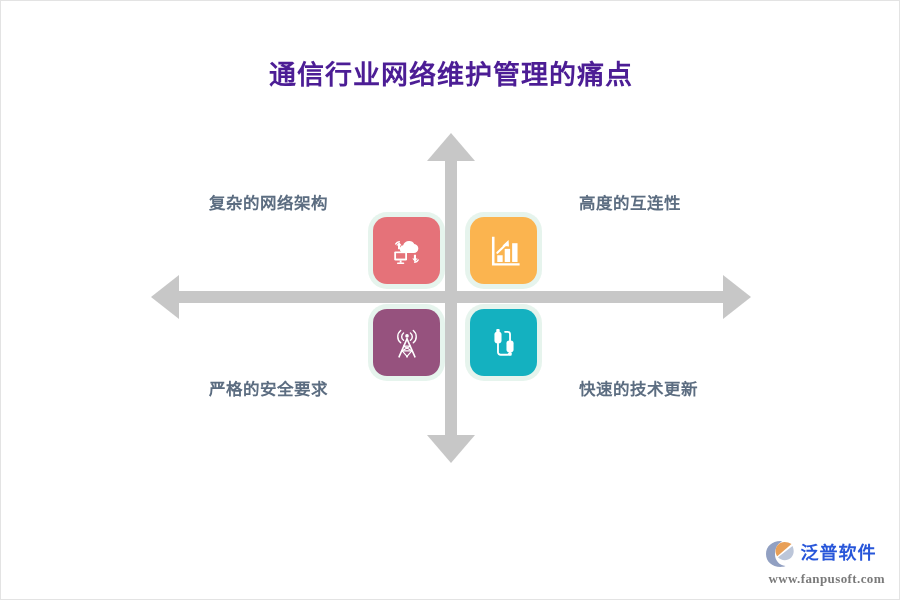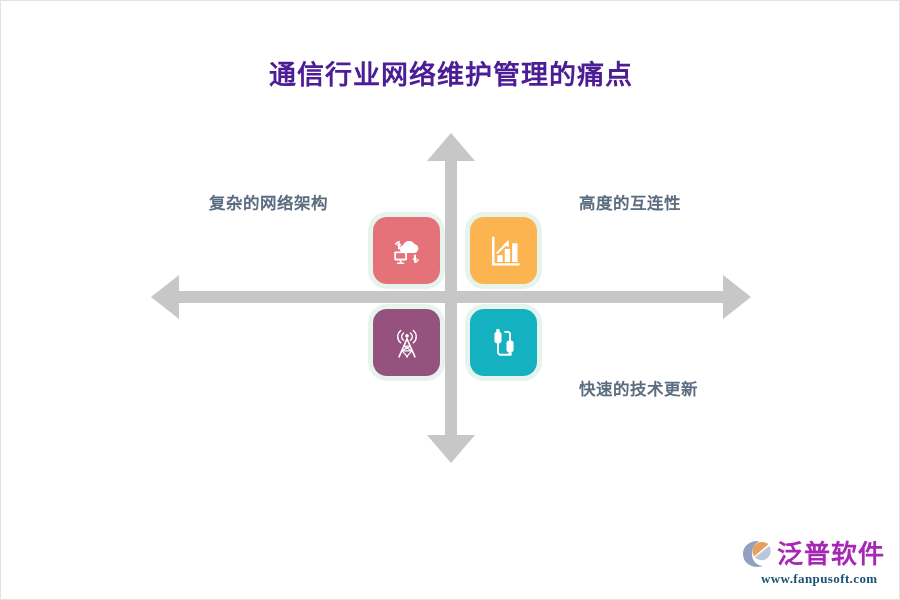--- a/index.html
+++ b/index.html
@@ -95,32 +95,33 @@
     align-items: flex-start;
     opacity: 0.95;
   }
   .wm-row {
     display: flex;
     align-items: center;
     gap: 4px;
   }
   .wm-mark { width: 32px; height: 30px; display: block; }
   .wm-text {
-    font-size: 26px;
-    font-weight: bold;
-    color: #a21caf;
+    font-size: 18px;
+    font-weight: bold;
+    color: #1d4ed8;
     letter-spacing: 1px;
     line-height: 1;
+    font-family: Liberation Mono, monospace;
   }
   .wm-url {
     margin-top: 2px;
-    margin-left: 20px;
+    margin-left: 4px;
     font-size: 13px;
     font-weight: bold;
-    color: #0c4a6e;
+    color: #737373;
     letter-spacing: 0.4px;
     font-family: "Liberation Serif", "DejaVu Serif", serif;
   }
 </style>
 </head>
 <body>
 
 <div class="canvas">
 
   <div class="page-title">通信行业网络维护管理的痛点</div>
@@ -216,20 +217,21 @@
           <rect x="27.5" y="20.5" width="10" height="16.5" rx="4" fill="#ffffff"></rect>
           <rect x="30.1" y="37" width="4.8" height="5" rx="1.4" fill="#ffffff"></rect>
 
           <path d="M32.5 20.5V11.6a3.4 3.4 0 0 0-3.4-3.4h-3.6" stroke="#ffffff" stroke-width="2.6" fill="none" stroke-linecap="round"></path>
         </svg>
       </span>
     </div>
 
     <div class="q-label lbl-tl">复杂的网络架构</div>
     <div class="q-label lbl-tr">高度的互连性</div>
+    <div class="q-label lbl-bl">严格的安全要求</div>
     <div class="q-label lbl-br">快速的技术更新</div>
   </div>
 
   <div class="watermark">
     <div class="wm-row">
       <span>
         <svg class="wm-mark" viewBox="0 0 64 60" fill="none">
           <path d="M33 4C16 4 4 15 4 30s12 26 29 26c4 0 7-.6 10-1.8-12-1.2-21-11-21-23C22 18 27 9 36 5.4 35 4.4 34 4 33 4z" fill="#8c9bbf"></path>
           <path d="M41 6c-10 0-18 8-18 18 0 4 1.3 7.7 3.5 10.7L55 10c-4-2.6-9-4-14-4z" fill="#e79a4f"></path>
           <path d="M57 14L28 36.5c3.3 3.6 8 5.8 13.4 5.8 10 0 18-8 18-18 0-3.7-1.1-7.1-2.4-10.3z" fill="#b9c3d8"></path>

